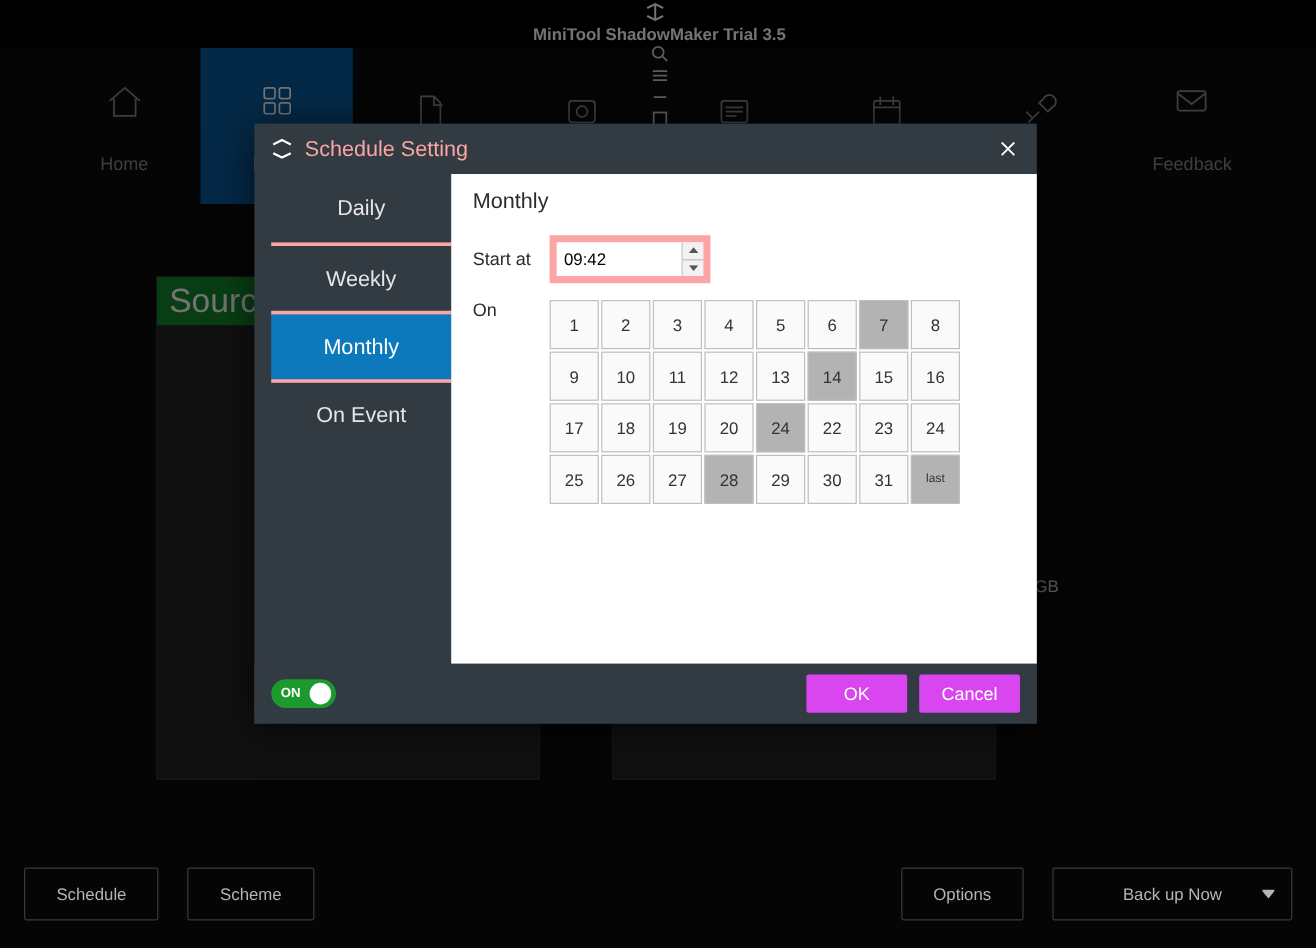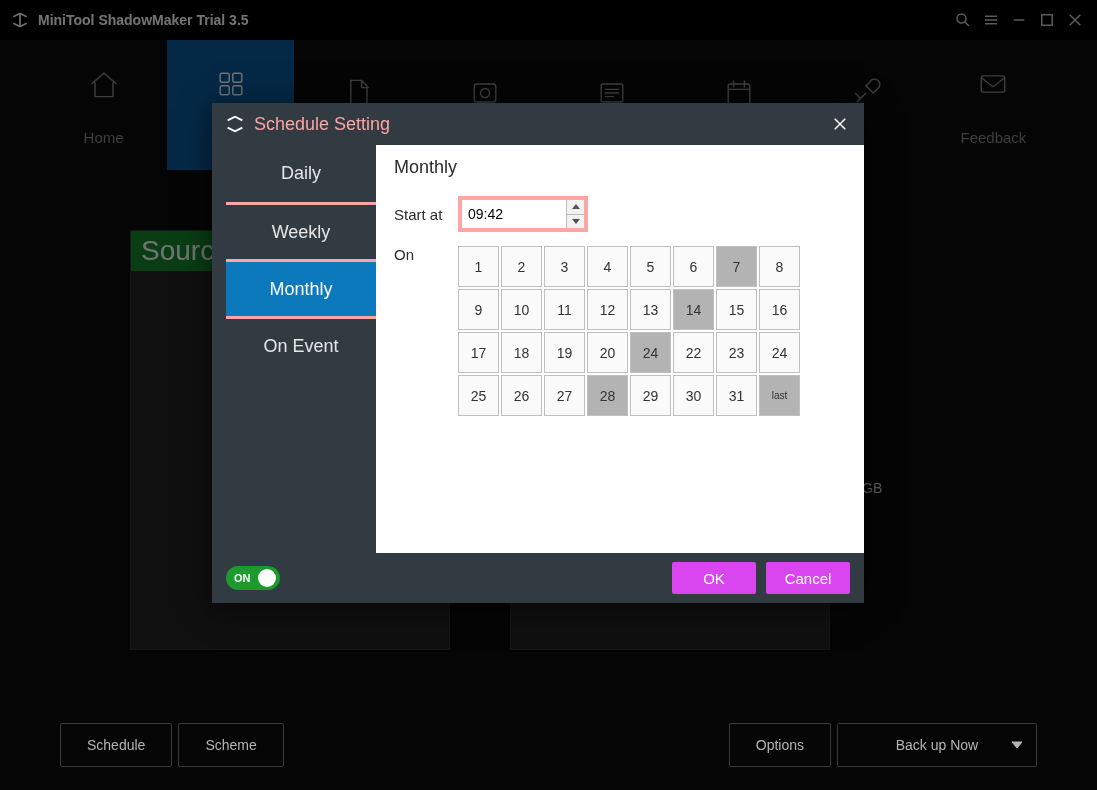--- a/index.html
+++ b/index.html
@@ -1,19 +1,19 @@
 <!DOCTYPE html>
 <html><head>
 <meta charset="utf-8">
 <style>
   * { box-sizing: border-box; margin: 0; padding: 0; font-family: "Segoe UI", Arial, sans-serif; }
   body { width: 1097px; height: 790px; background: #0c0c0c; overflow: hidden; position: relative; }
 
   
-  .titlebar { height: 40px; background: #000; display: flex; align-items: center; color: #fff; padding: 0 8px 0 10px; }
+  .titlebar { height: 40px; background: #000; display: flex; align-items: center; color: #fff; padding: 0 8px 0 10px; flex-direction: column; }
   .titlebar .logo { width: 20px; height: 20px; display: flex; align-items: center; justify-content: center; margin-right: 8px; }
   .titlebar .title { font-size: 14px; font-weight: 600; }
   .titlebar .spacer { flex: 1; }
   .titlebar .tb-btn { width: 28px; height: 28px; display: flex; align-items: center; justify-content: center; color: #ccc; cursor: pointer; }
   .titlebar .tb-btn svg { width: 18px; height: 18px; }
 
   
   .nav { height: 130px; display: flex; align-items: stretch; padding: 0 40px; gap: 0; color: #8a8a8a; }
   .nav .nav-item { width: 130px; display: flex; flex-direction: column; align-items: center; justify-content: center; gap: 25px; cursor: pointer; position: relative; }
   .nav .nav-item.active { background: #0b5c9e; color: #fff; }
@@ -26,21 +26,21 @@
   
   .main { position: absolute; top: 170px; left: 0; right: 0; bottom: 0; padding: 60px 130px 30px 130px; }
   .panels { display: flex; gap: 60px; }
   .panel { width: 320px; height: 420px; background: #242424; border: 1px solid #323232; }
   .panel .panel-title { background: #15892e; color: #fff; font-size: 28px; padding: 4px 10px; width: 130px; }
 
   
   .gb-inline { position: absolute; top: 480px; left: 862px; color: #cfcfcf; font-size: 14px; }
 
   
-  .bottom { position: absolute; left: 0; right: 0; bottom: 0; height: 90px; display: flex; align-items: center; padding: 0 60px; gap: 6px; }
+  .bottom { position: absolute; left: 0; right: 0; bottom: 0; height: 90px; display: flex; align-items: center; padding: 0 20px; gap: 24px; }
   .btn-outline { border: 1px solid #3a3a3a; color: #b5b5b5; background: transparent; height: 44px; padding: 0 26px; font-size: 14px; border-radius: 2px; cursor: pointer; display:flex; align-items:center; justify-content:center; }
   .bottom .spacer { flex: 1; }
   .btn-backup { width: 200px; position: relative; }
   .btn-backup .caret { position: absolute; right: 14px; }
   .btn-backup .caret svg { width: 10px; height: 10px; stroke:#b5b5b5; fill:#b5b5b5; }
 
   
   .overlay { position: absolute; inset: 0; background: rgba(0,0,0,0.55); }
 
   
@@ -55,21 +55,21 @@
   .dlg-body { display: flex; height: 408px; padding-left: 14px; }
   .dlg-side { width: 150px; background: #323a42; }
   .dlg-side .tab { height: 57px; color: #e6e6e6; font-size: 18px; display:flex; align-items:center; justify-content:center; cursor:pointer; border-top: 3px solid #fca5a5; }
   .dlg-side .tab:first-child { border-top: none; }
   .dlg-side .tab.active { background: #0d79bd; color:#fff; }
 
   .dlg-main { flex: 1; background: #fff; padding: 12px 18px; color: #2b2b2b; }
   .dlg-main h3 { font-size: 18px; font-weight: 500; margin-bottom: 18px; }
   .row { display: flex; align-items: center; margin-bottom: 14px; gap: 14px; }
   .row .lbl { width: 50px; font-size: 15px; }
-  .time-spinner { display: flex; border: 4px solid #fca5a5; }
+  .time-spinner { display: flex; border: 6px solid #fca5a5; }
   .time-spinner input { width: 104px; height: 28px; border: none; padding: 0 6px; font-size: 14px; outline:none; }
   .spin-btns { width: 18px; display:flex; flex-direction:column; border-left:1px solid #bcbcbc; }
   .spin-btns button { flex:1; border:none; background:#f2f2f2; cursor:pointer; display:flex; align-items:center; justify-content:center; }
   .spin-btns button + button { border-top:1px solid #bcbcbc; }
   .spin-btns svg { width:8px; height:5px; fill:#555; }
 
   .days-grid { display: grid; grid-template-columns: repeat(8, 41px); grid-auto-rows: 41px; gap: 2px; }
   .day { border: 1px solid #bfbfbf; background: #fafafa; display:flex; align-items:center; justify-content:center; font-size: 14px; color:#333; cursor:pointer; }
   .day.sel { background: #b3b3b3; }
   .day.last { font-size: 10px; }

